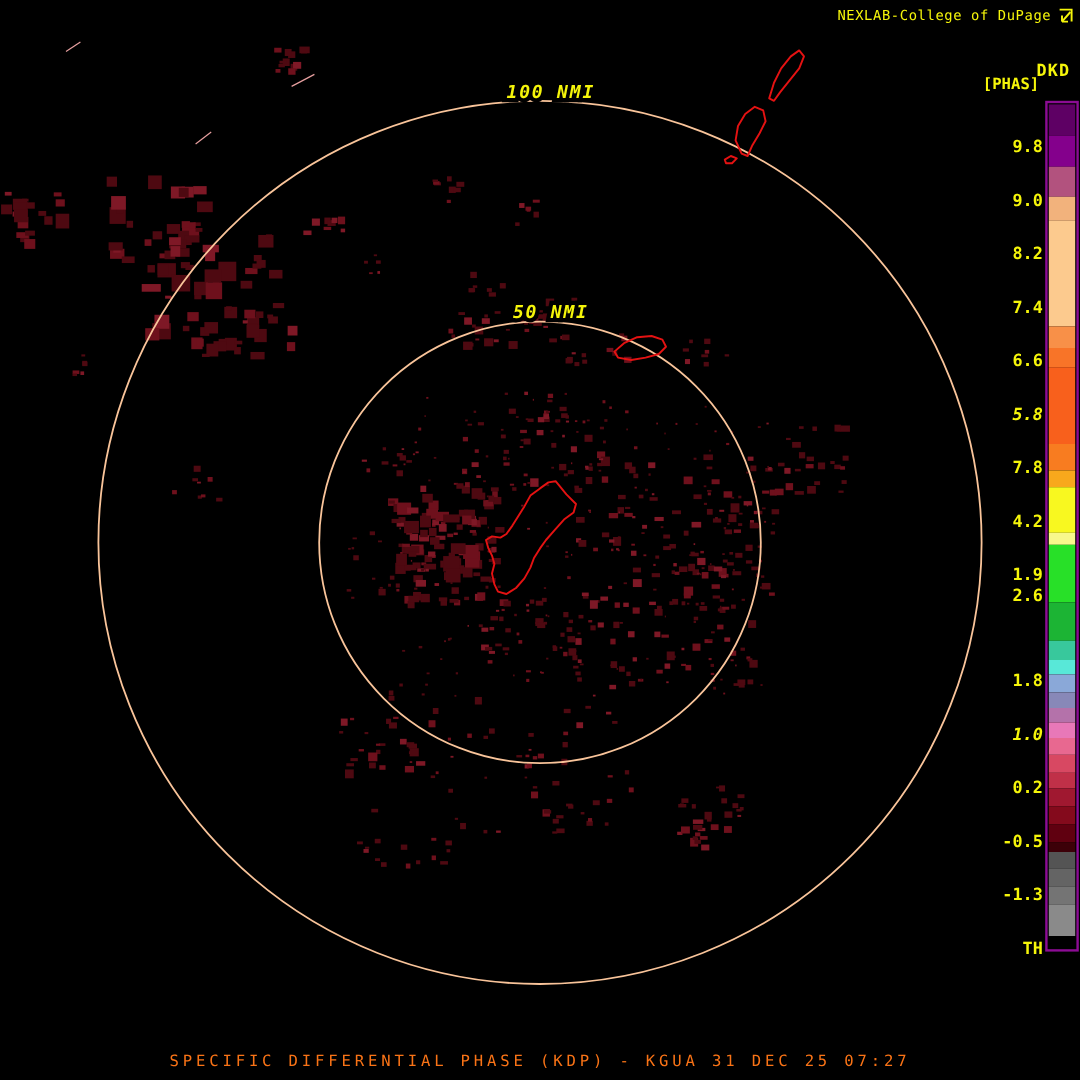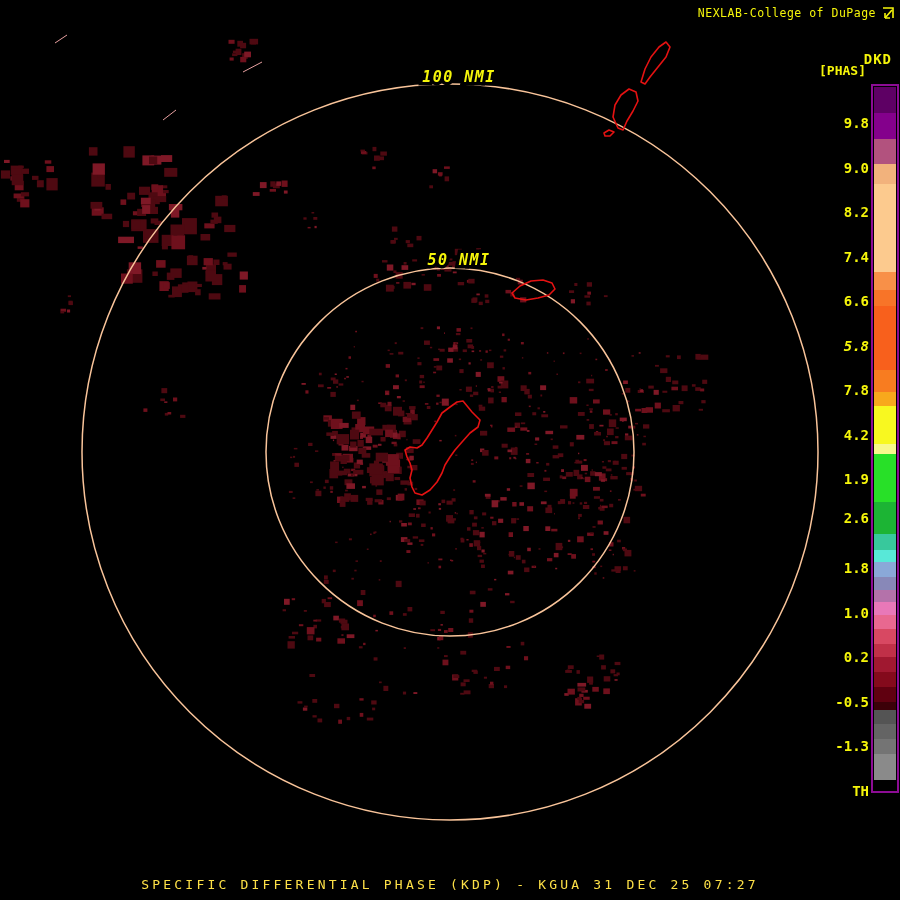--- a/index.html
+++ b/index.html
@@ -6,21 +6,21 @@
   body{width:900px;height:900px;overflow:hidden;font-family:"DejaVu Sans Mono",monospace;}
   .screen{position:relative;width:900px;height:900px;background:#000;}
   #radar-svg{position:absolute;left:0;top:0;}
   .header{position:absolute;top:6px;right:4px;color:#f5f50a;font-size:11.5px;letter-spacing:.5px;display:flex;gap:4px;}
   .logo{display:inline-block;}
   .prodcode{position:absolute;top:51px;right:8px;color:#f5f50a;font-size:14px;font-weight:bold;letter-spacing:1px;}
   .units{position:absolute;top:63px;right:34px;color:#f5f50a;font-size:13px;font-weight:bold;}
   .colorbar{position:absolute;left:871px;top:84px;width:22px;height:703px;border:2px solid #8c0c94;padding:1px;background:#000;}
   .segs div{width:22px;}
   .tick{position:absolute;right:31px;color:#f5f50a;font-size:14px;font-weight:bold;white-space:pre;line-height:16px;margin-top:11px;}
-  .caption{position:absolute;left:0;right:0;top:877px;text-align:center;color:#fde047;font-size:13px;letter-spacing:3.2px;white-space:pre;}
+  .caption{position:absolute;left:0;right:0;top:877px;text-align:center;color:#f97316;font-size:13px;letter-spacing:3.2px;white-space:pre;}
   .ringlabel{font-family:"DejaVu Sans Mono",monospace;font-style:italic;font-weight:bold;font-size:15px;fill:#f5f50a;stroke:#000;stroke-width:7px;paint-order:stroke;text-anchor:middle;letter-spacing:1.5px;}
 </style>
 </head>
 <body>
 
 <div class="screen">
   <svg id="radar-svg" width="900" height="900">
       <g>
         <rect x="229.6" y="57.5" width="4.1" height="3.1" fill="#6e101c"></rect>
         <rect x="240.1" y="42.8" width="6.0" height="5.5" fill="#4e0911"></rect>
@@ -1036,23 +1036,23 @@
   <div>
       <div class="tick" style="top: 104px;">9.8</div>
       <div class="tick" style="top: 148.5px;">9.0</div>
       <div class="tick" style="top: 193px;">8.2</div>
       <div class="tick" style="top: 237.5px;">7.4</div>
       <div class="tick" style="top: 282px;">6.6</div>
       <div class="tick" style="top: 326.5px; font-style: italic;">5.8</div>
       <div class="tick" style="top: 371px;">7.8</div>
       <div class="tick" style="top: 415.5px;">4.2</div>
       <div class="tick" style="top: 460px;">1.9</div>
-      <div class="tick" style="top: 499px;">2.6</div>
+      <div class="tick" style="top: 478px;">2.6</div>
       <div class="tick" style="top: 549px;">1.8</div>
-      <div class="tick" style="top: 593.5px;">1.0</div>
+      <div class="tick" style="top: 593.5px; font-style: italic;">1.0</div>
       <div class="tick" style="top: 638px;">0.2</div>
       <div class="tick" style="top: 682.5px;">-0.5</div>
       <div class="tick" style="top: 727px;">-1.3</div>
       <div class="tick" style="top: 771.5px;">TH</div>
     </div>
 
   <div class="caption">SPECIFIC DIFFERENTIAL PHASE (KDP) - KGUA 31 DEC 25 07:27</div>
 </div>
 
 </body></html>

